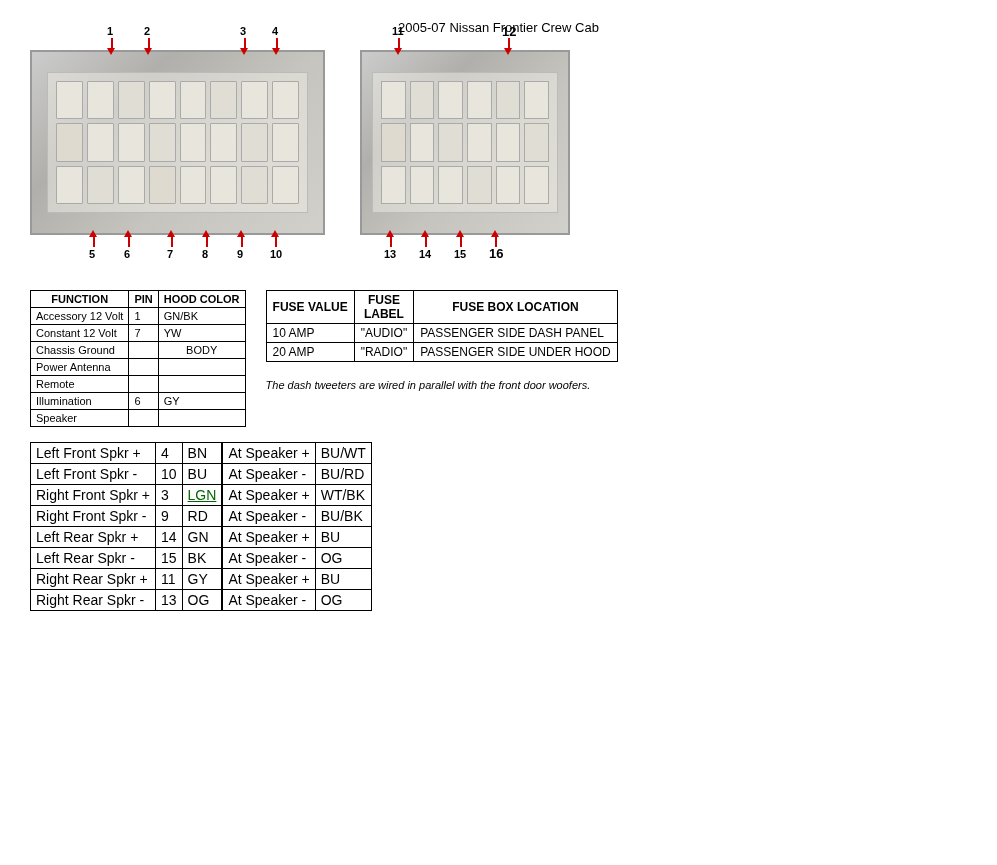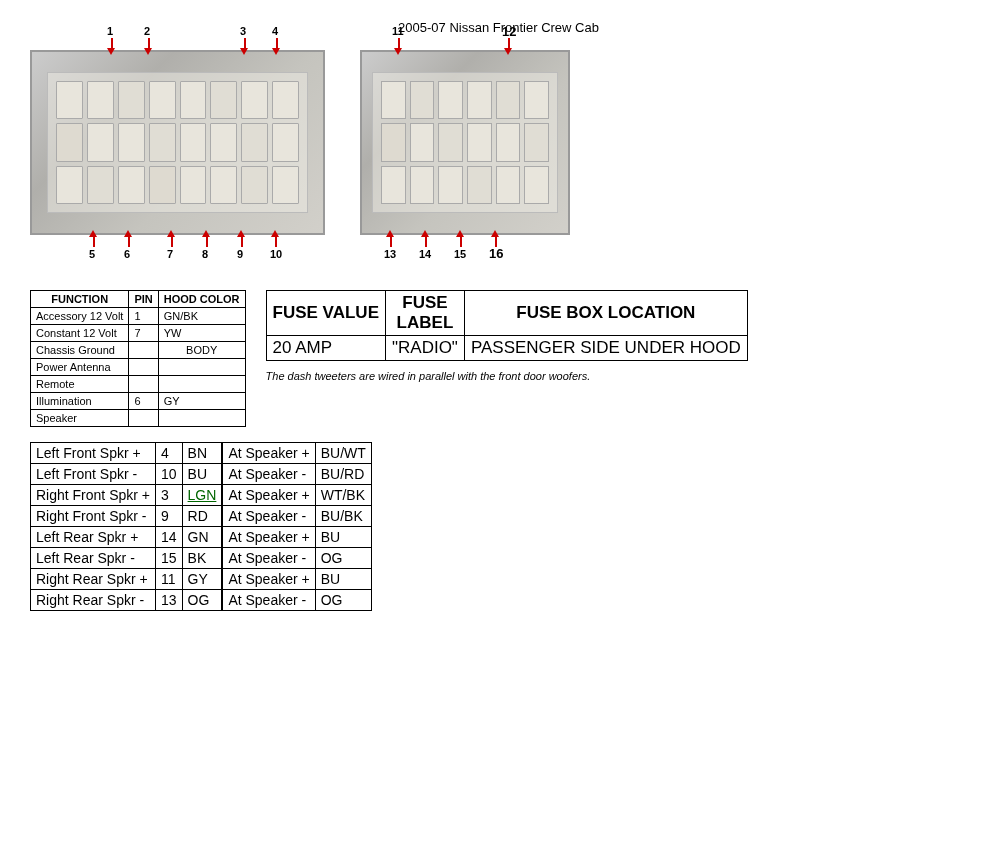--- a/index.html
+++ b/index.html
@@ -45,34 +45,34 @@
       font-weight: bold;
       background: #fff;
     }
     .fuse-section {
       display: flex;
       flex-direction: column;
       gap: 5px;
     }
     .fuse-table {
       border-collapse: collapse;
-      font-size: 17px;
+      font-size: 12px;
     }
     .fuse-table td, .fuse-table th {
       border: 1px solid #000;
       padding: 2px 6px;
       white-space: nowrap;
     }
     .fuse-table th {
       font-weight: bold;
     }
     .fuse-note {
       font-size: 11px;
       font-style: italic;
-      margin-top: 4px;
+      margin-top: 12px;
     }
 
     
     .speaker-section {
       display: flex;
       gap: 0px;
       margin-top: 10px;
     }
     .speaker-table {
       border-collapse: collapse;
@@ -316,20 +316,25 @@
 
     <div class="fuse-section">
       <table class="fuse-table">
         <tbody>
             <tr>
           <th>FUSE VALUE</th>
           <th>FUSE<br>LABEL</th>
           <th>FUSE BOX LOCATION</th>
         </tr>
         <tr>
+          <td>10 AMP</td>
+          <td>"AUDIO"</td>
+          <td>PASSENGER SIDE DASH PANEL</td>
+        </tr>
+        <tr>
           <td>20 AMP</td>
           <td>"RADIO"</td>
           <td>PASSENGER SIDE UNDER HOOD</td>
         </tr>
       </tbody>
         </table>
       <div class="fuse-note">The dash tweeters are wired in parallel with the front door woofers.</div>
     </div>
   </div>
 

